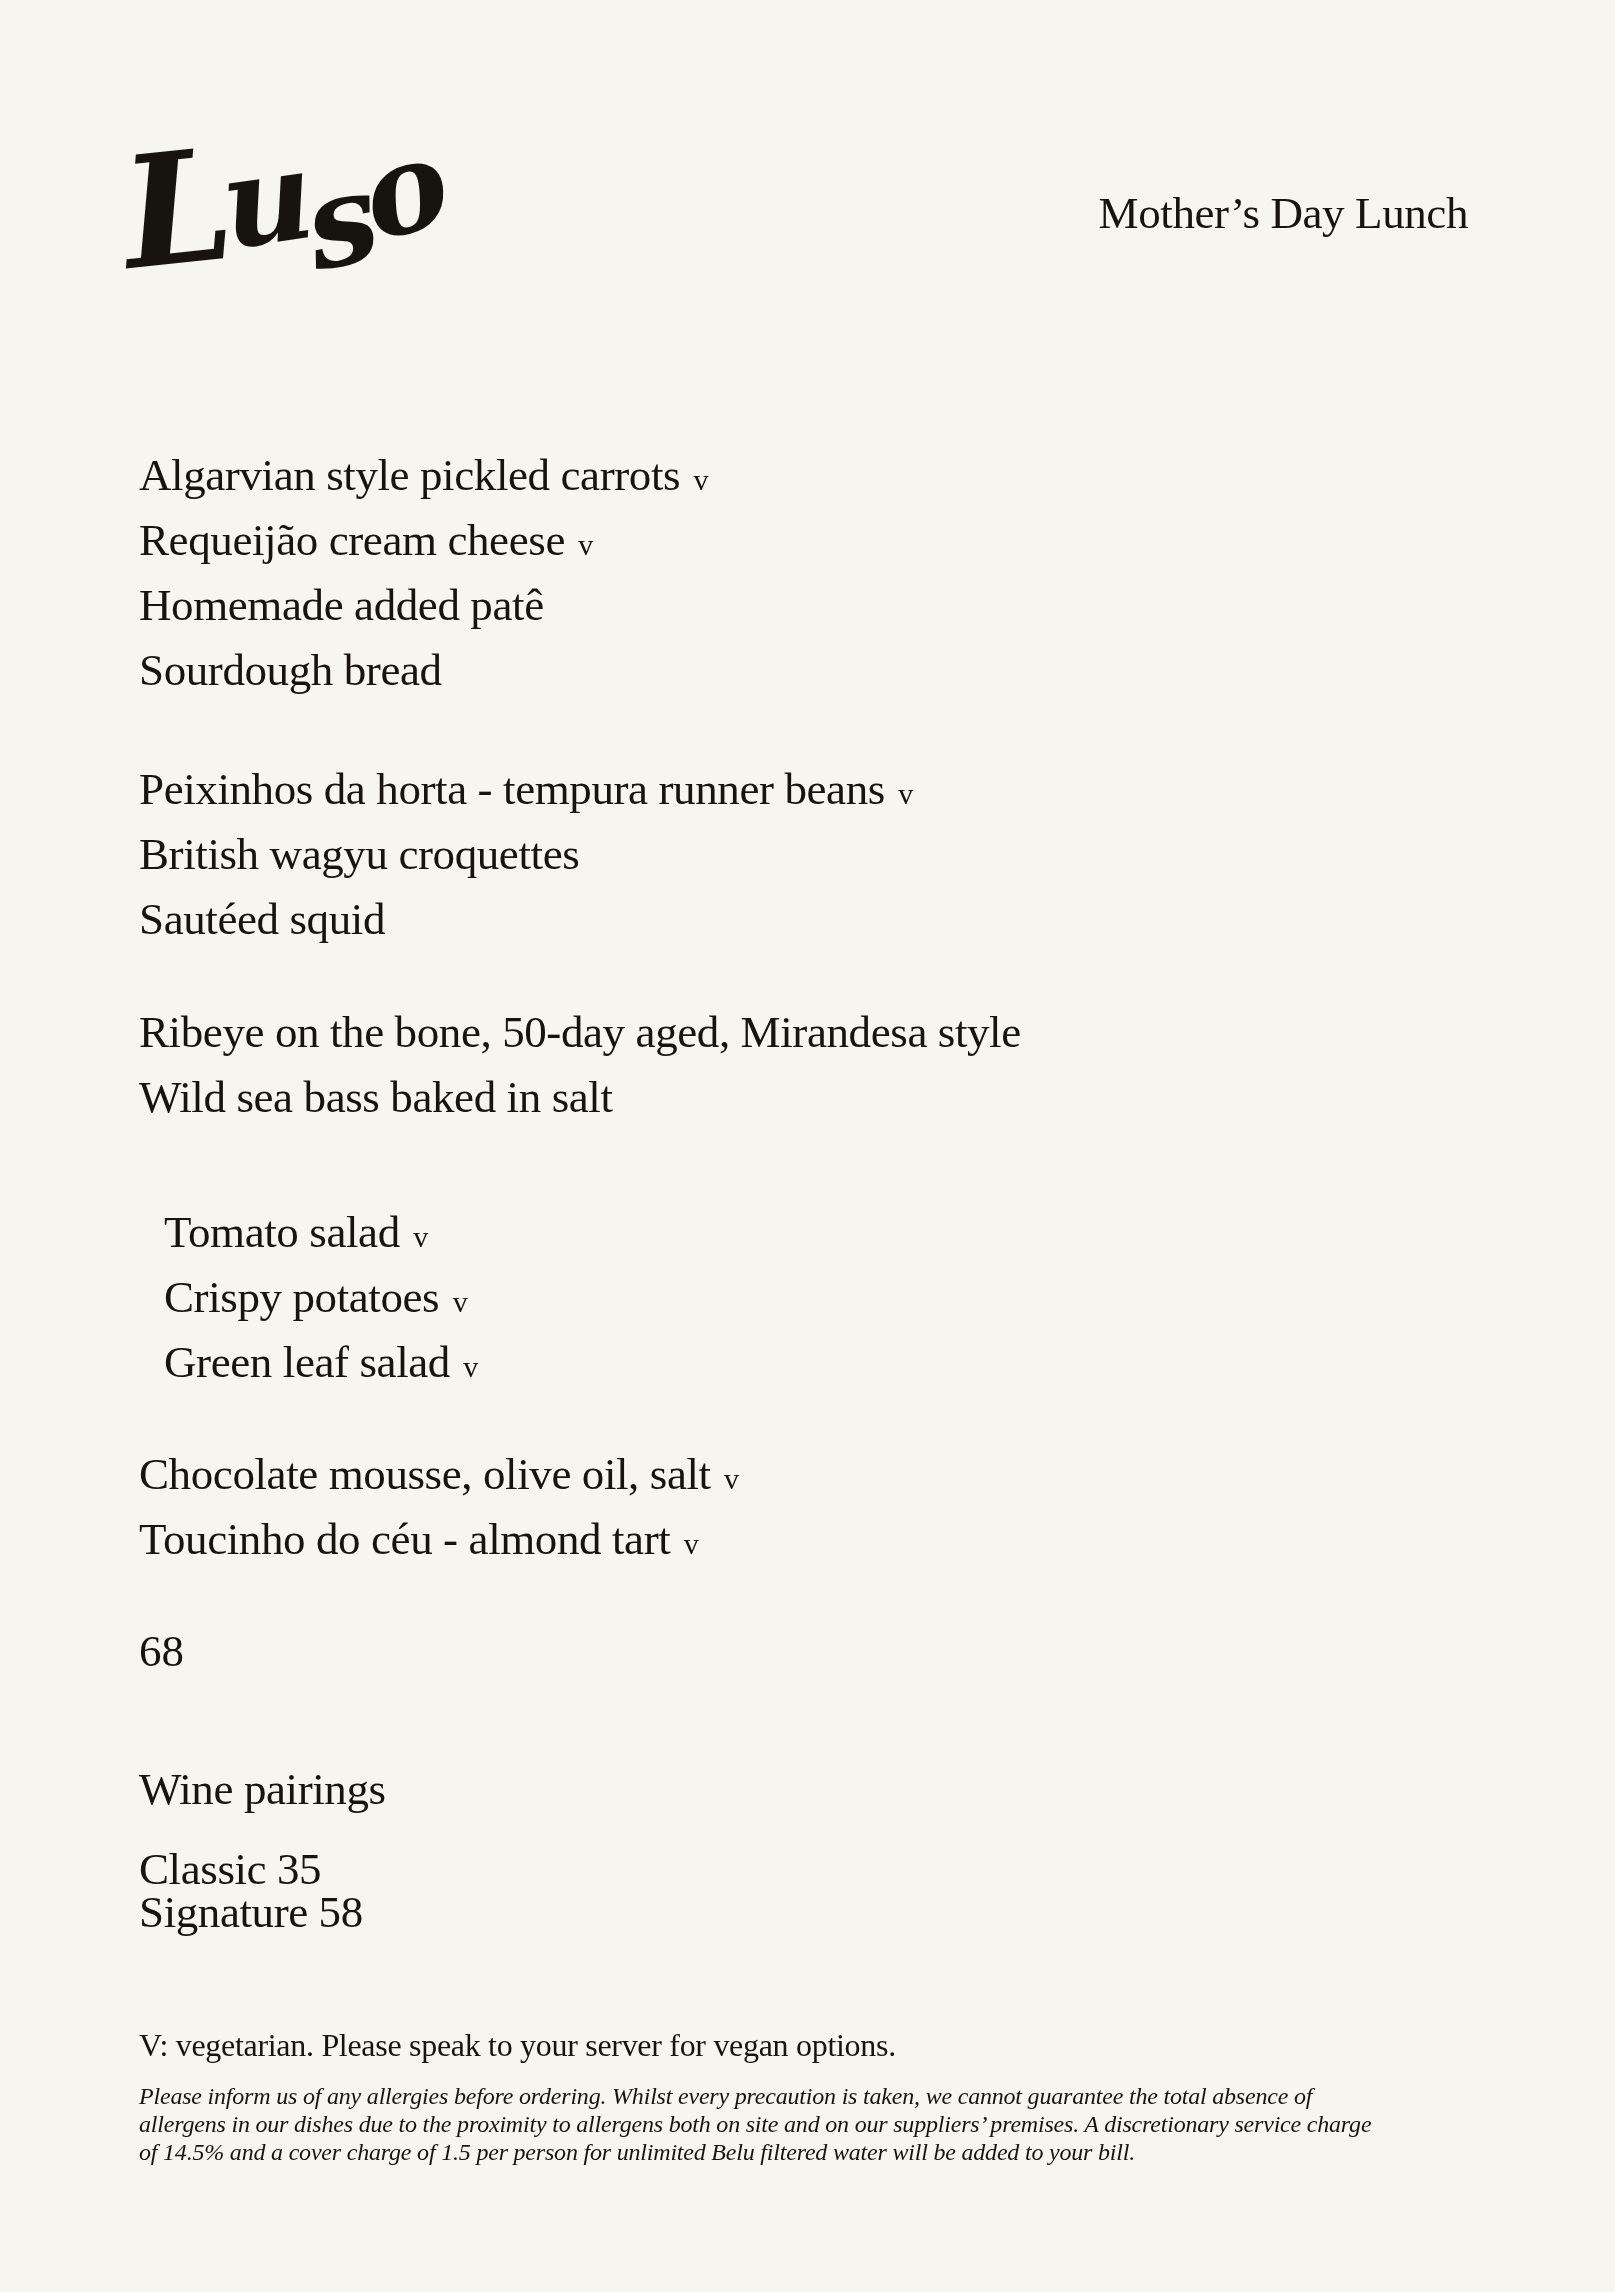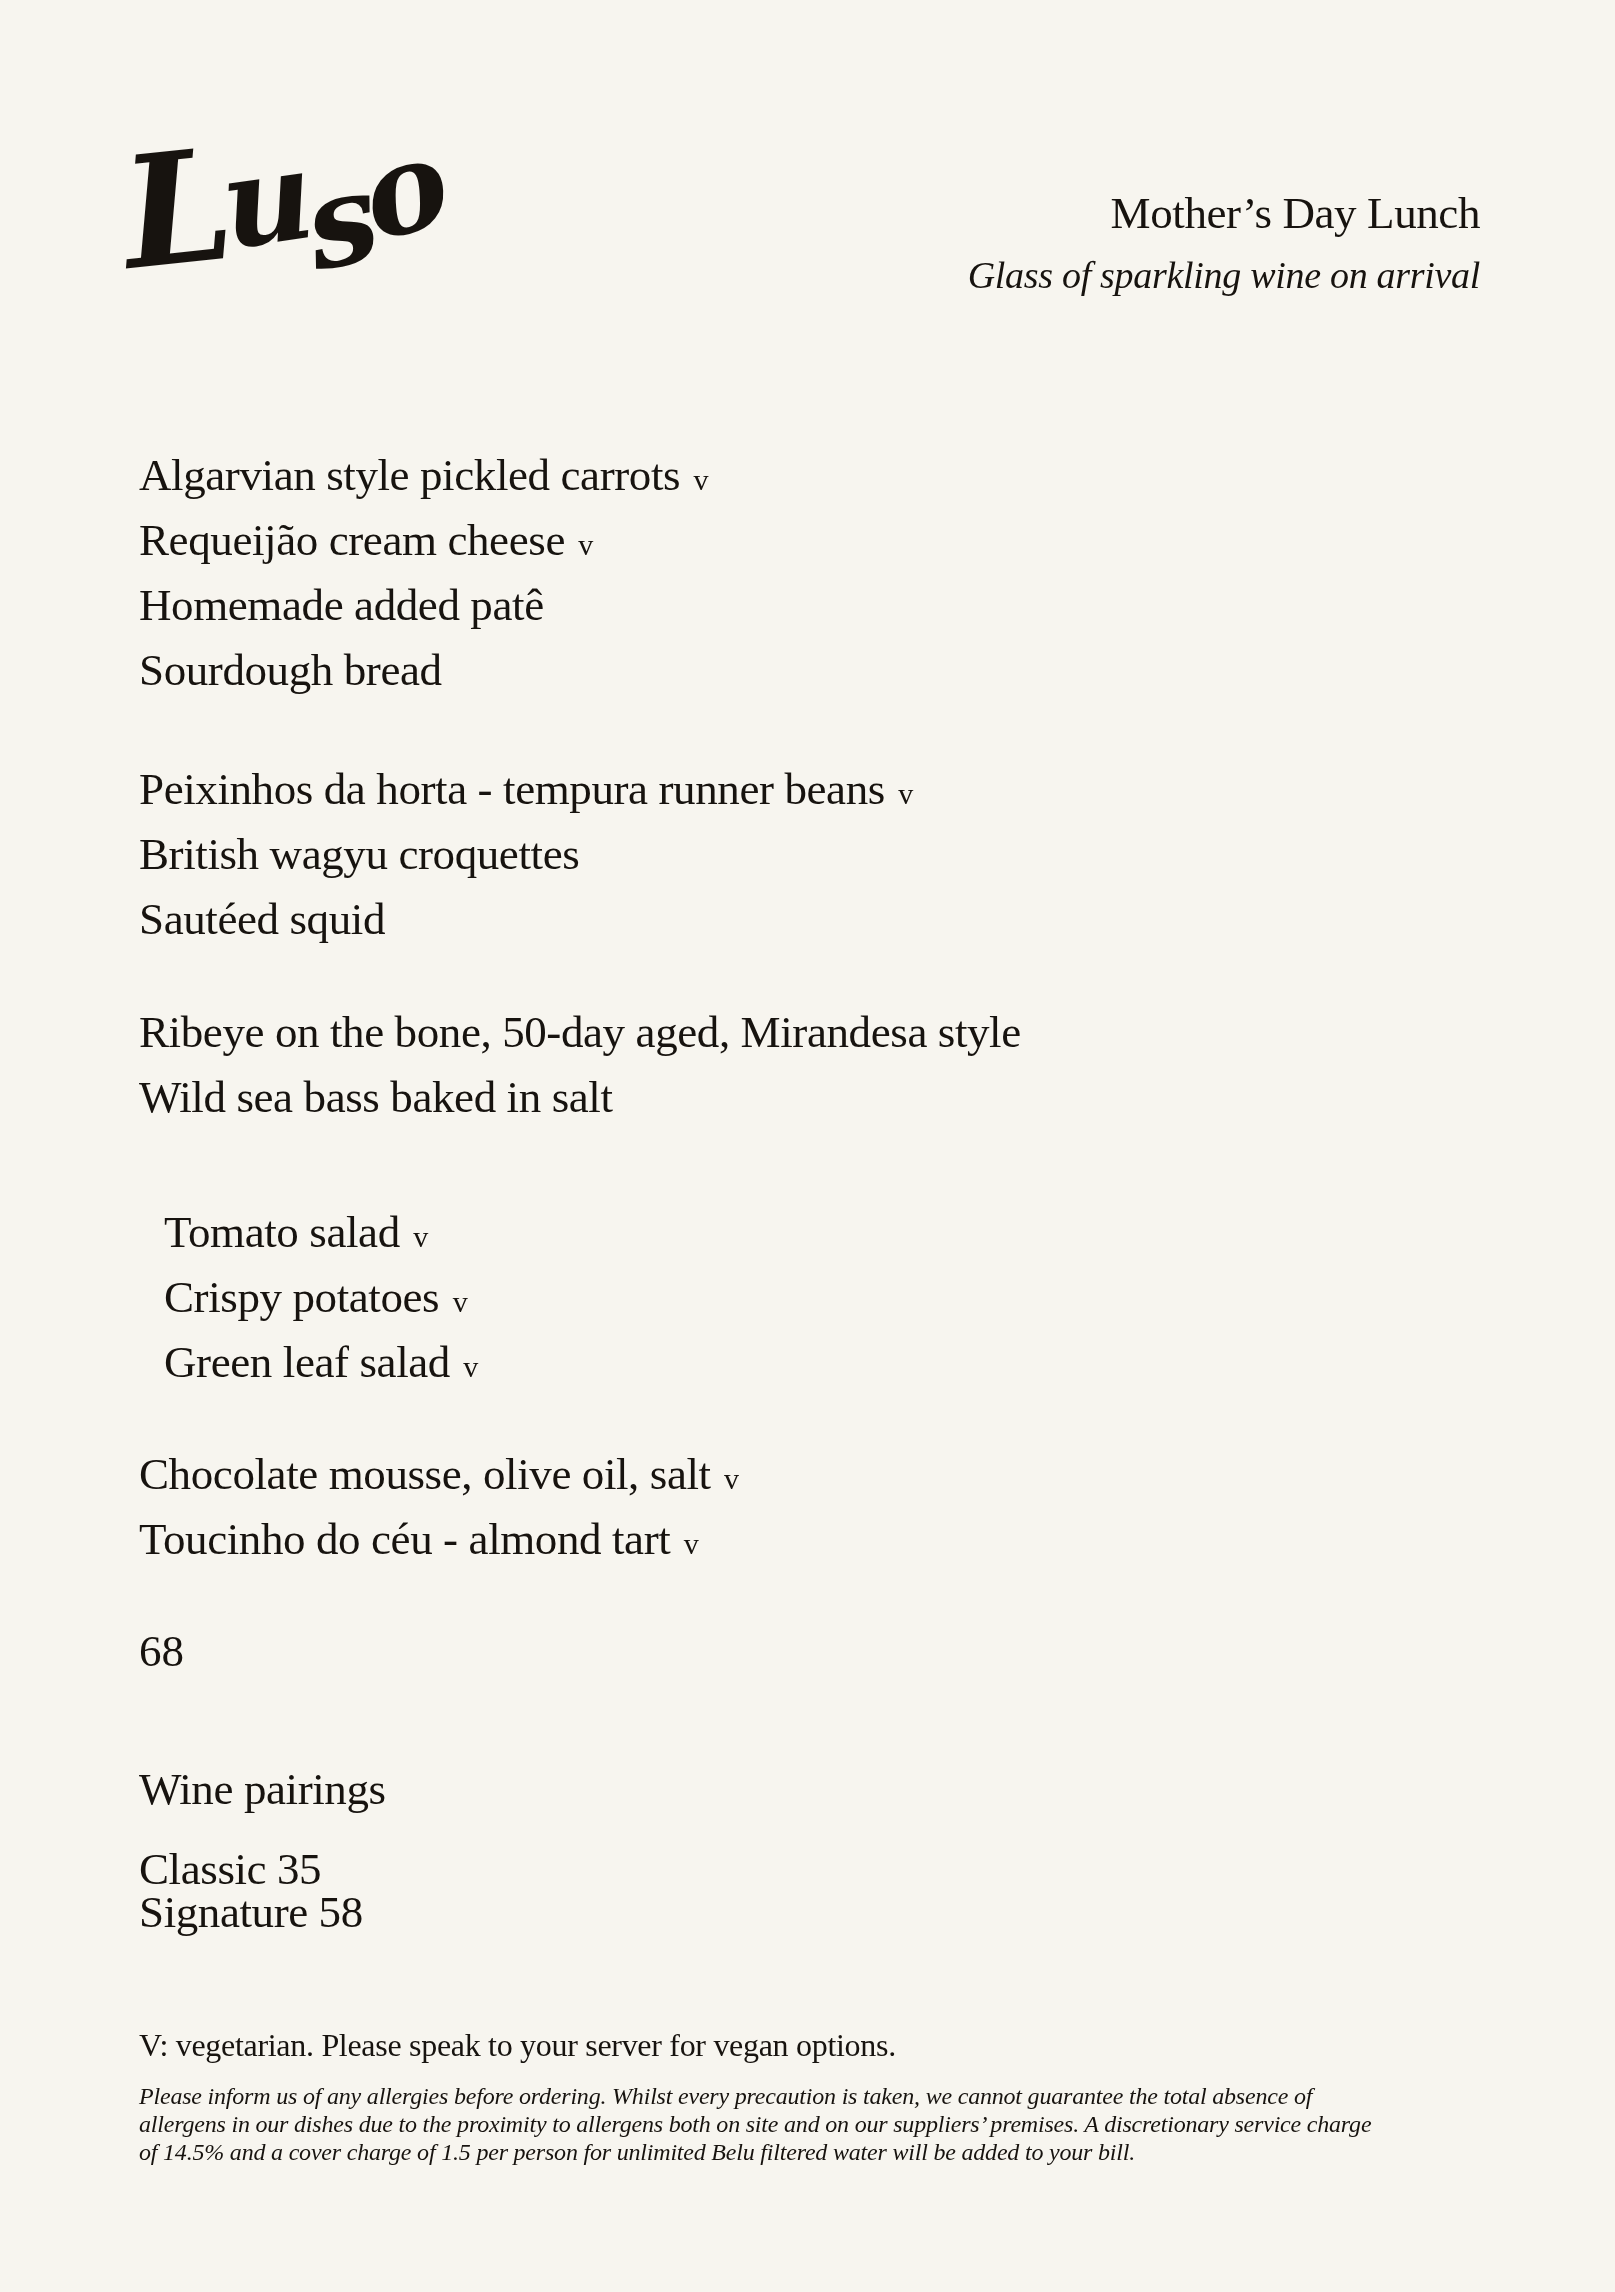--- a/index.html
+++ b/index.html
@@ -27,22 +27,21 @@
     white-space:nowrap;
     line-height:1;
   }
   .logo .lt{display:inline-block;font-size:124px;}
   .logo .l0{font-size:154px;transform:translateY(5.4px) rotate(2deg);}
   .logo .l1{transform:translateY(-1.8px);}
   .logo .l2{transform:translateY(30px) rotate(-4deg);}
   .logo .l3{transform:translateY(7.2px) rotate(-6deg);}
   
   .header-right{
-    position:absolute;right:136px;top:186px;
-    text-align:right;
+    position:absolute;right:148px;top:186px;
   }
   .event-title{
     font-size:45px;line-height:1.2;
     letter-spacing:-0.4px;
   }
   .event-subtitle{
     font-size:38px;line-height:1.2;
     font-style:italic;
     margin-top:12.5px;
     letter-spacing:-0.3px;
@@ -86,21 +85,20 @@
 <body>
 
 <div class="page">
 
   <div class="logo">
     <span class="lt l0">L</span><span class="lt l1">u</span><span class="lt l2">s</span><span class="lt l3">o</span>
   </div>
 
   <div class="header-right">
     <div class="event-title">Mother’s Day Lunch</div>
-    <div class="event-subtitle">Glass of sparkling wine on arrival</div>
   </div>
 
   <div class="group g1">
     <div class="item"><span>Algarvian style pickled carrots</span><span class="vm">v</span></div>
     <div class="item"><span>Requeijão cream cheese</span><span class="vm">v</span></div>
     <div class="item"><span>Homemade added patê</span><span class="vm"></span></div>
     <div class="item"><span>Sourdough bread</span><span class="vm"></span></div>
   </div>
 
   <div class="group g2">

